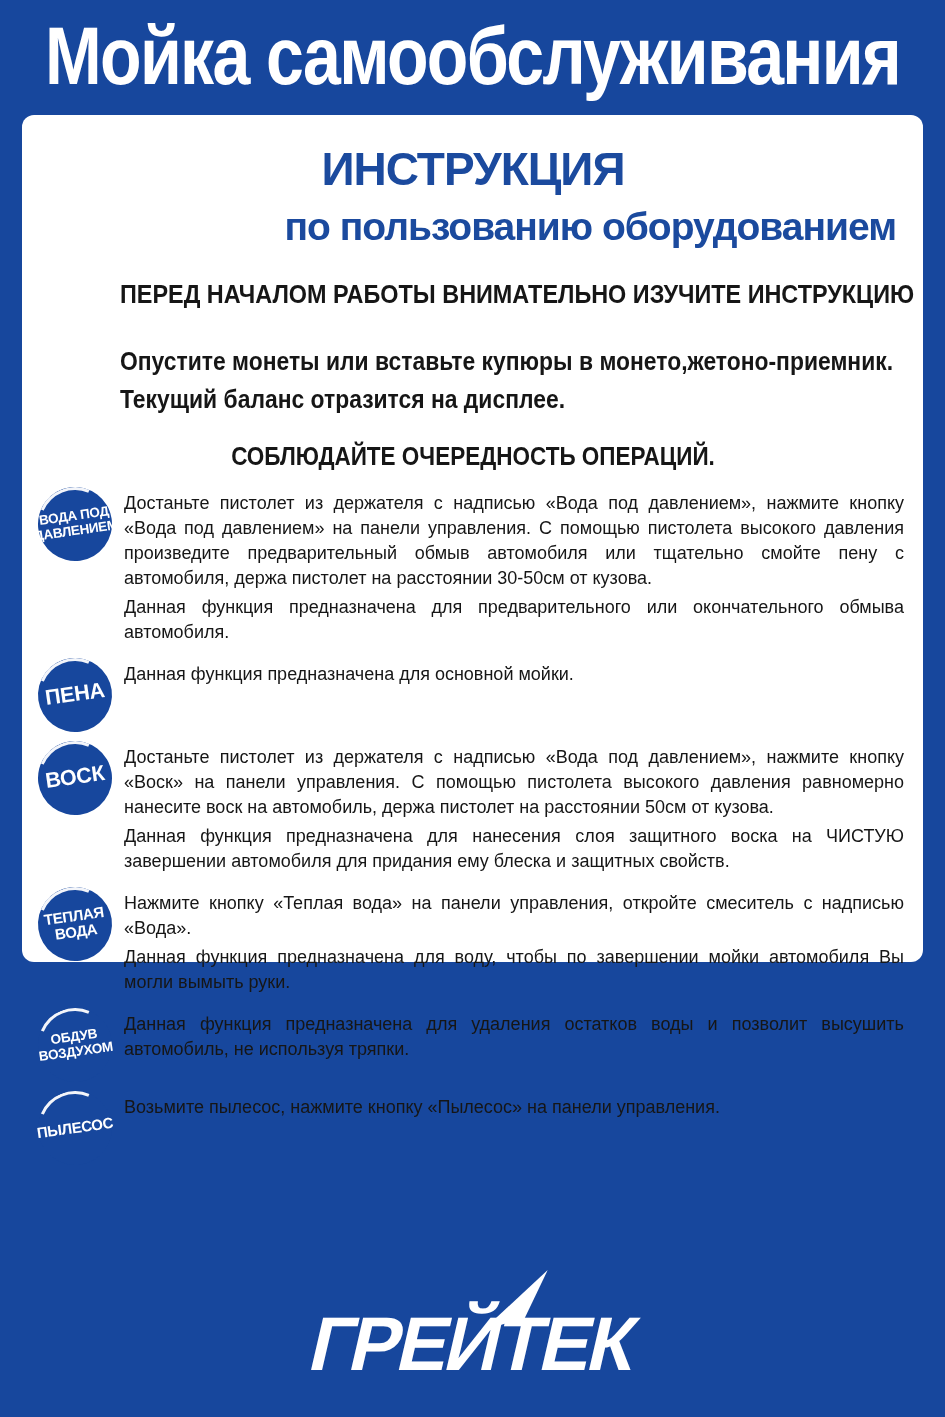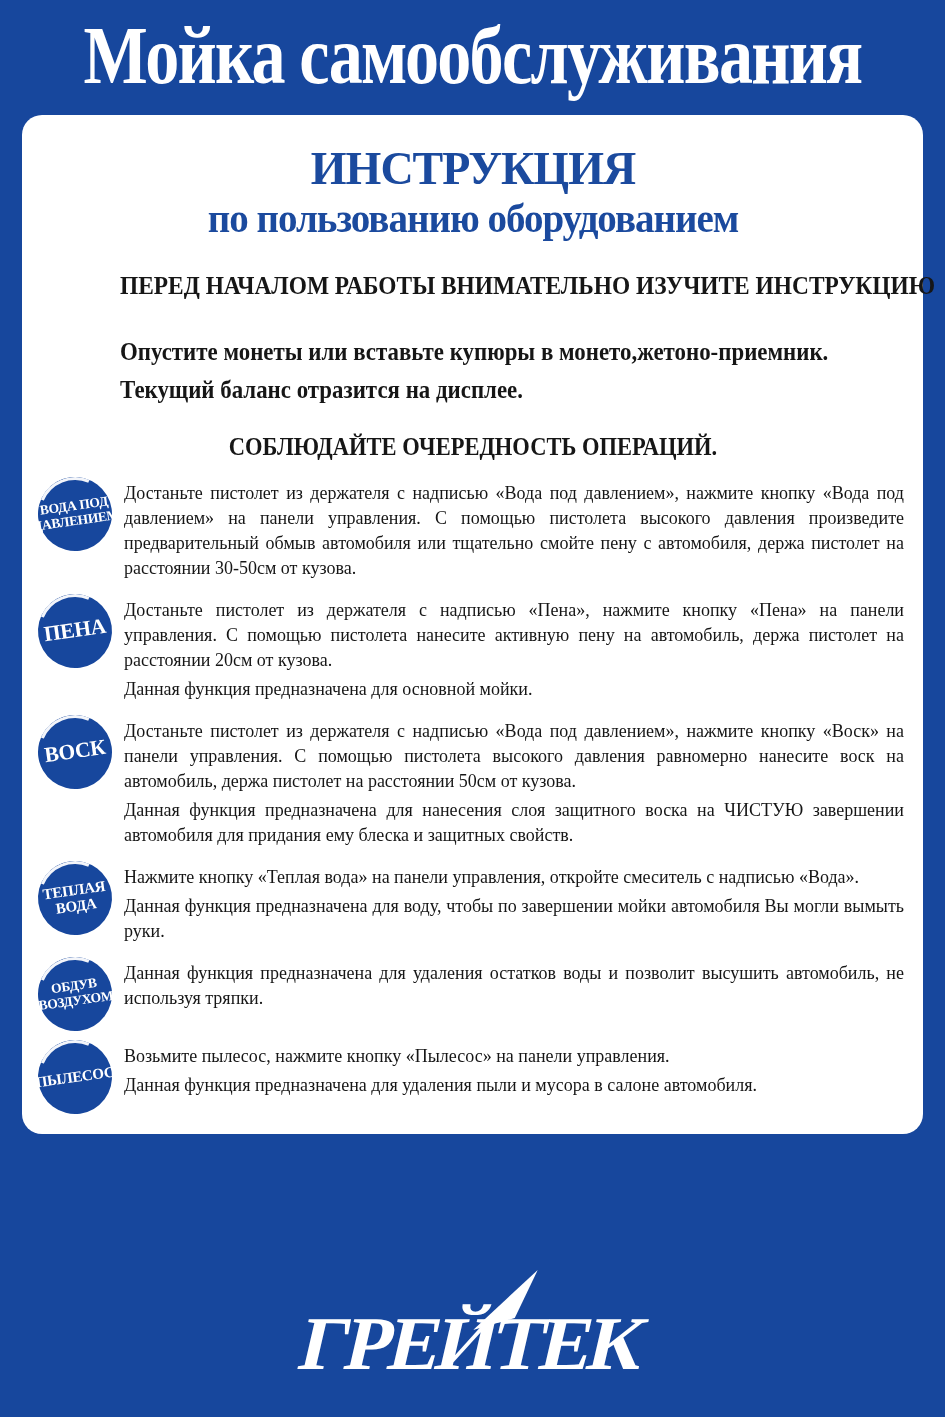--- a/index.html
+++ b/index.html
@@ -5,42 +5,42 @@
   :root{
     --brand-blue:#17479d;
     --heading-blue:#1b4a9e;
     --warning-red:#e8231e;
     --text-black:#161616;
   }
   html,body{margin:0;padding:0;background:#fff;}
   .poster{
     position:relative;width:945px;height:1417px;overflow:hidden;
     background:var(--brand-blue);
-    font-family:Liberation Serif, serif;
+    font-family:Liberation Sans, sans-serif;
   }
   
   .main-title{
     position:absolute;top:0;left:0;width:945px;height:112px;
     display:flex;align-items:center;justify-content:center;
     color:#fff;font-size:82px;font-weight:700;letter-spacing:-2px;
     white-space:nowrap;transform:scaleX(.83);transform-origin:center;
   }
   
   .card{
-    position:absolute;left:22px;top:115px;width:901px;height:1019px;
-    background:#fff;border-radius:20px;box-sizing:border-box;
+    position:absolute;left:22px;top:115px;width:901px;height:847px;
+    background:#fff;border-radius:12px;box-sizing:border-box;
     padding:30px 15px 0 16px;
   }
   .heading1{
     text-align:center;color:var(--heading-blue);
     font-size:46px;font-weight:700;line-height:48px;letter-spacing:-1px;margin:0;
   }
   .heading2{
-    text-align:center;color:var(--heading-blue);
-    font-size:39px;font-weight:700;line-height:44px;letter-spacing:-1px;margin:4px;
+    text-align:right;color:var(--heading-blue);
+    font-size:39px;font-weight:700;line-height:44px;letter-spacing:-1px;margin:12px;
   }
   .read-first{
     margin:30px 0 0 82px;color:var(--text-black);
     font-size:26px;font-weight:700;white-space:pre;
     transform:scaleX(.90);transform-origin:left center;
   }
   .money{
     margin:32px 0 0 82px;color:var(--text-black);
     font-size:26px;font-weight:700;line-height:38px;white-space:pre;
     transform:scaleX(.88);transform-origin:left center;
@@ -112,31 +112,31 @@
 
       <section class="step">
         <div class="badge-col">
           <div class="badge sm">
             <span class="badge-label">ВОДА ПОД
 ДАВЛЕНИЕМ</span>
           </div>
         </div>
         <div class="step-text">
           <p>Достаньте пистолет из держателя с надписью «Вода под давлением», нажмите кнопку «Вода под давлением» на панели управления. С помощью пистолета высокого давления произведите предварительный обмыв автомобиля или тщательно смойте пену с автомобиля, держа пистолет на расстоянии 30-50см от кузова.</p>
+          <p>Данная функция предназначена для предварительного или окончательного обмыва автомобиля.</p>
         </div>
       </section>
 
       <section class="step">
         <div class="badge-col">
           <div class="badge lg">
             <span class="badge-label">ПЕНА</span>
           </div>
         </div>
         <div class="step-text">
-          <p>Достаньте пистолет из держателя с надписью «Пена», нажмите кнопку «Пена» на панели управления. С помощью пистолета нанесите активную пену на автомобиль, держа пистолет на расстоянии 20см от кузова.</p>
           <p>Данная функция предназначена для основной мойки.</p>
         </div>
       </section>
 
       <section class="step">
         <div class="badge-col">
           <div class="badge lg">
             <span class="badge-label">ВОСК</span>
           </div>
         </div>
@@ -172,21 +172,20 @@
       </section>
 
       <section class="step">
         <div class="badge-col">
           <div class="badge md">
             <span class="badge-label">ПЫЛЕСОС</span>
           </div>
         </div>
         <div class="step-text">
           <p>Возьмите пылесос, нажмите кнопку «Пылесос» на панели управления.</p>
-          <p>Данная функция предназначена для удаления пыли и мусора в салоне автомобиля.</p>
         </div>
       </section>
 
     </div>
   </div>
 
   <div class="footer">
     <div class="logo">
       <div class="sail"></div>
       <span class="logo-text">ГРЕЙТЕК</span>

